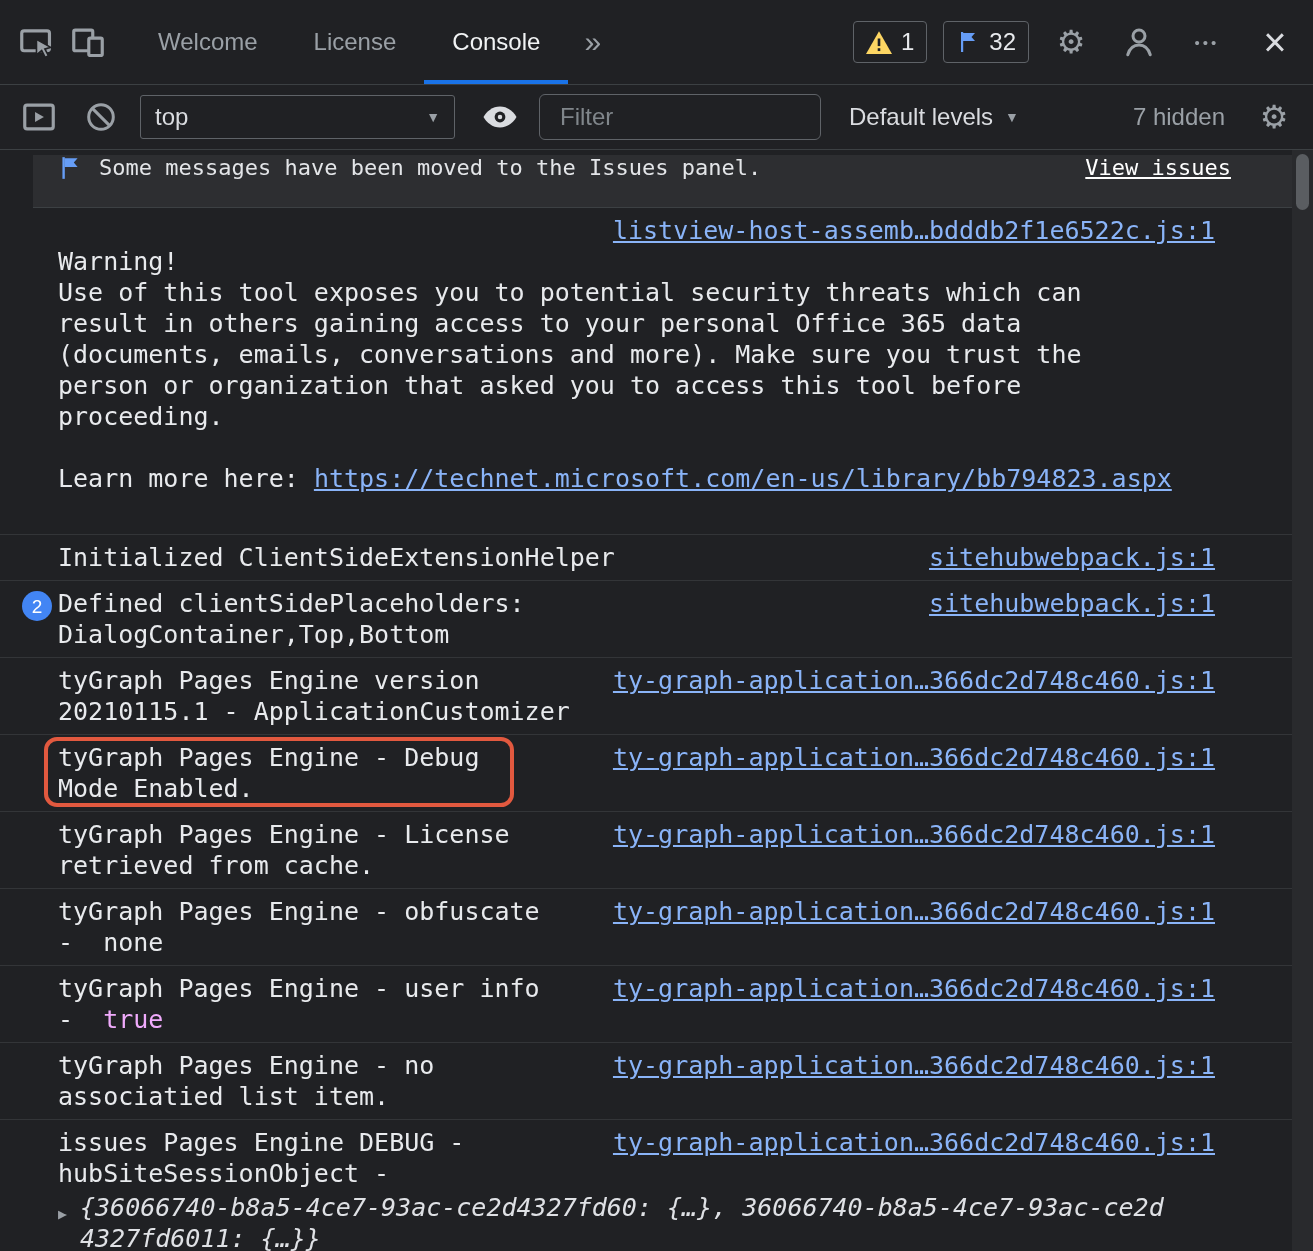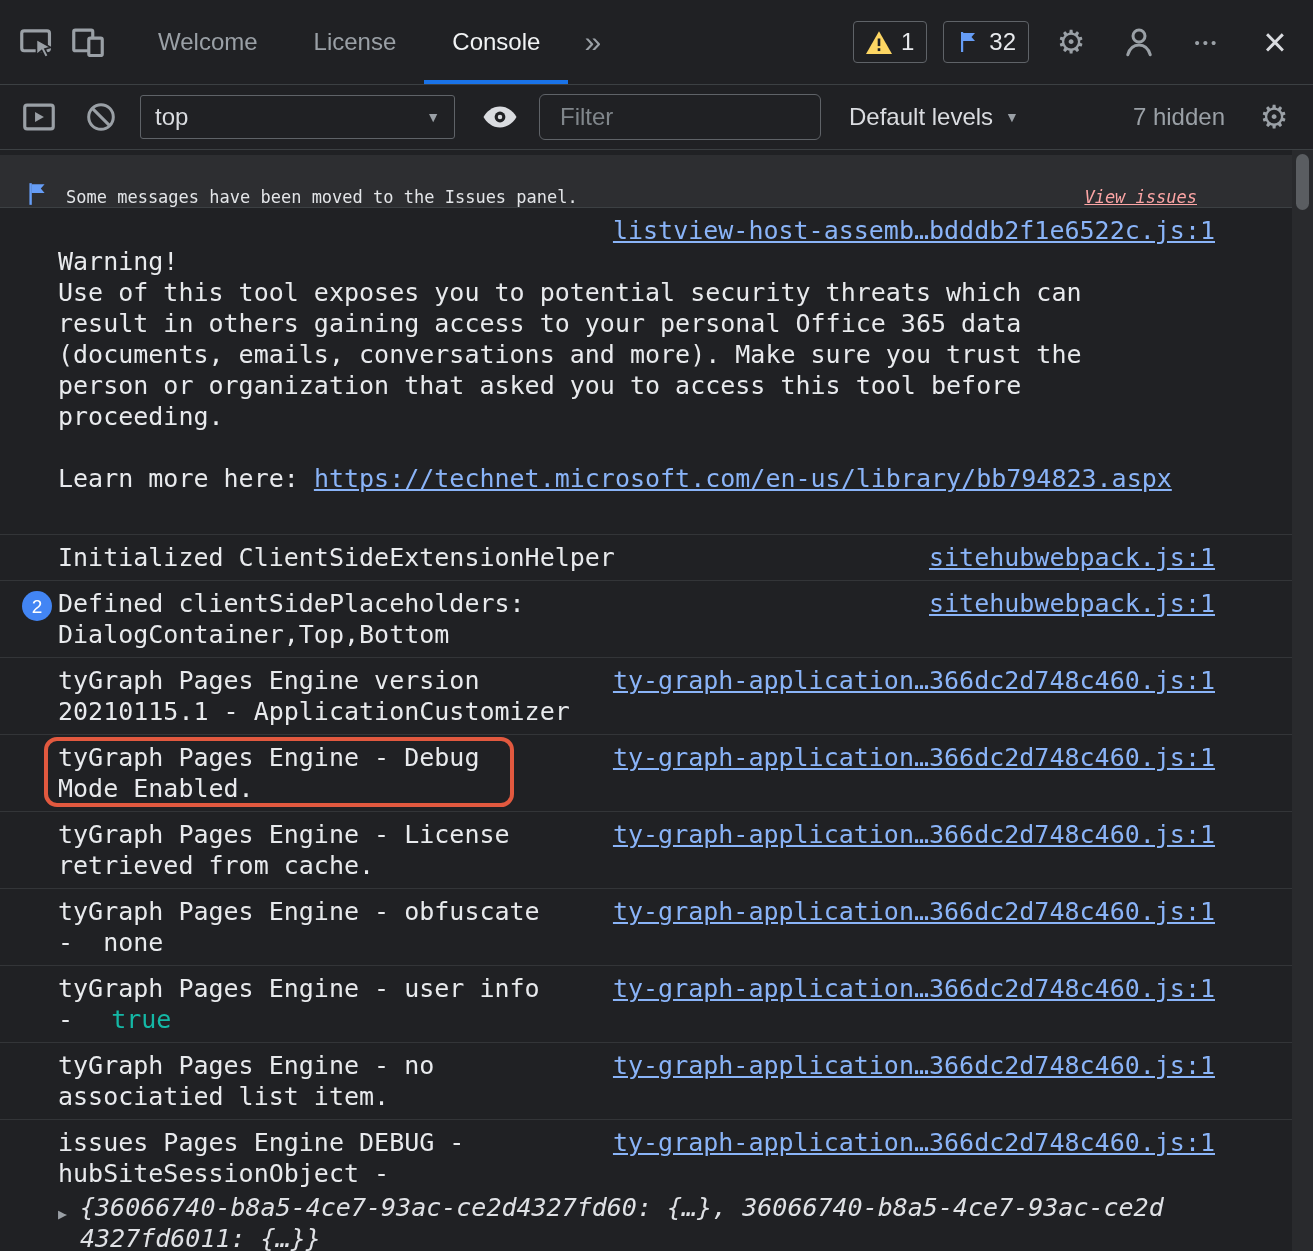--- a/index.html
+++ b/index.html
@@ -46,34 +46,34 @@
   .levels { display:flex; align-items:center; gap:12px; font-size:24px; color:#dadce0;
             cursor:pointer; }
   .spacer { flex:1; }
   .hidden-count { font-size:24px; color:#9aa0a6; margin-right:26px; }
   .toolbar .settings { margin-right:0; }
 
   
   .console { position:relative; height:1101px; overflow:hidden; padding-top:5px;
              font-family:"DejaVu Sans Mono", monospace; }
   .infobar { height:53px; background:#2d2e31; border-bottom:1px solid #3c4043;
-             display:flex; align-items:flex-end; font-size:17px; color:#e3e5e8;
-             position:relative; padding-left:24px; }
+             display:flex; align-items:flex-start; font-size:22px; color:#e3e5e8;
+             position:relative; padding-left:24px;margin-left:33px; }
   .infobar .flag-wrap { margin-right:16px; display:flex; }
-  .view-issues { position:absolute; right:116px; color:#fca5a5; text-decoration:underline;
-                 cursor:pointer;font-style:italic; }
+  .view-issues { position:absolute; right:82px; color:#ffffff; text-decoration:underline;
+                 cursor:pointer; }
 
   .msg { position:relative; padding:7px 98px 7px 58px; border-bottom:1px solid #333538;
          font-size:25px; line-height:31px; }
   .msg.warning { padding-bottom:40px; }
   .msg .text { white-space:pre-wrap; color:#e8eaed; }
   .msg .src { position:absolute; top:7px; right:98px; color:#8ab4f8;
               text-decoration:underline; white-space:nowrap; cursor:pointer; }
   .msg a.link { color:#8ab4f8; text-decoration:underline; cursor:pointer; }
-  .msg .bool { color:#14b8a6;margin-left:8px; }
+  .msg .bool { color:#f0abfc; }
   .repeat-badge { position:absolute; left:22px; top:10px; min-width:30px; height:30px;
                   border-radius:15px; background:#4285f4; color:#fff; font-size:19px;
                   font-family:"Liberation Sans", sans-serif; display:flex;
                   align-items:center; justify-content:center; padding:0 4px; }
   .annotation { position:absolute; left:44px; top:2px; width:470px; height:70px;
                 border:4px solid #e2593f; border-radius:13px; pointer-events:none; }
   .preview { display:flex; margin-top:3px; }
   .preview .tri { width:22px; flex:none; font-size:15px; color:#9aa0a6; padding-top:7px;
                   cursor:pointer; }
   .preview .obj { font-style:italic; white-space:pre-wrap; color:#dfe1e5; cursor:pointer; }

